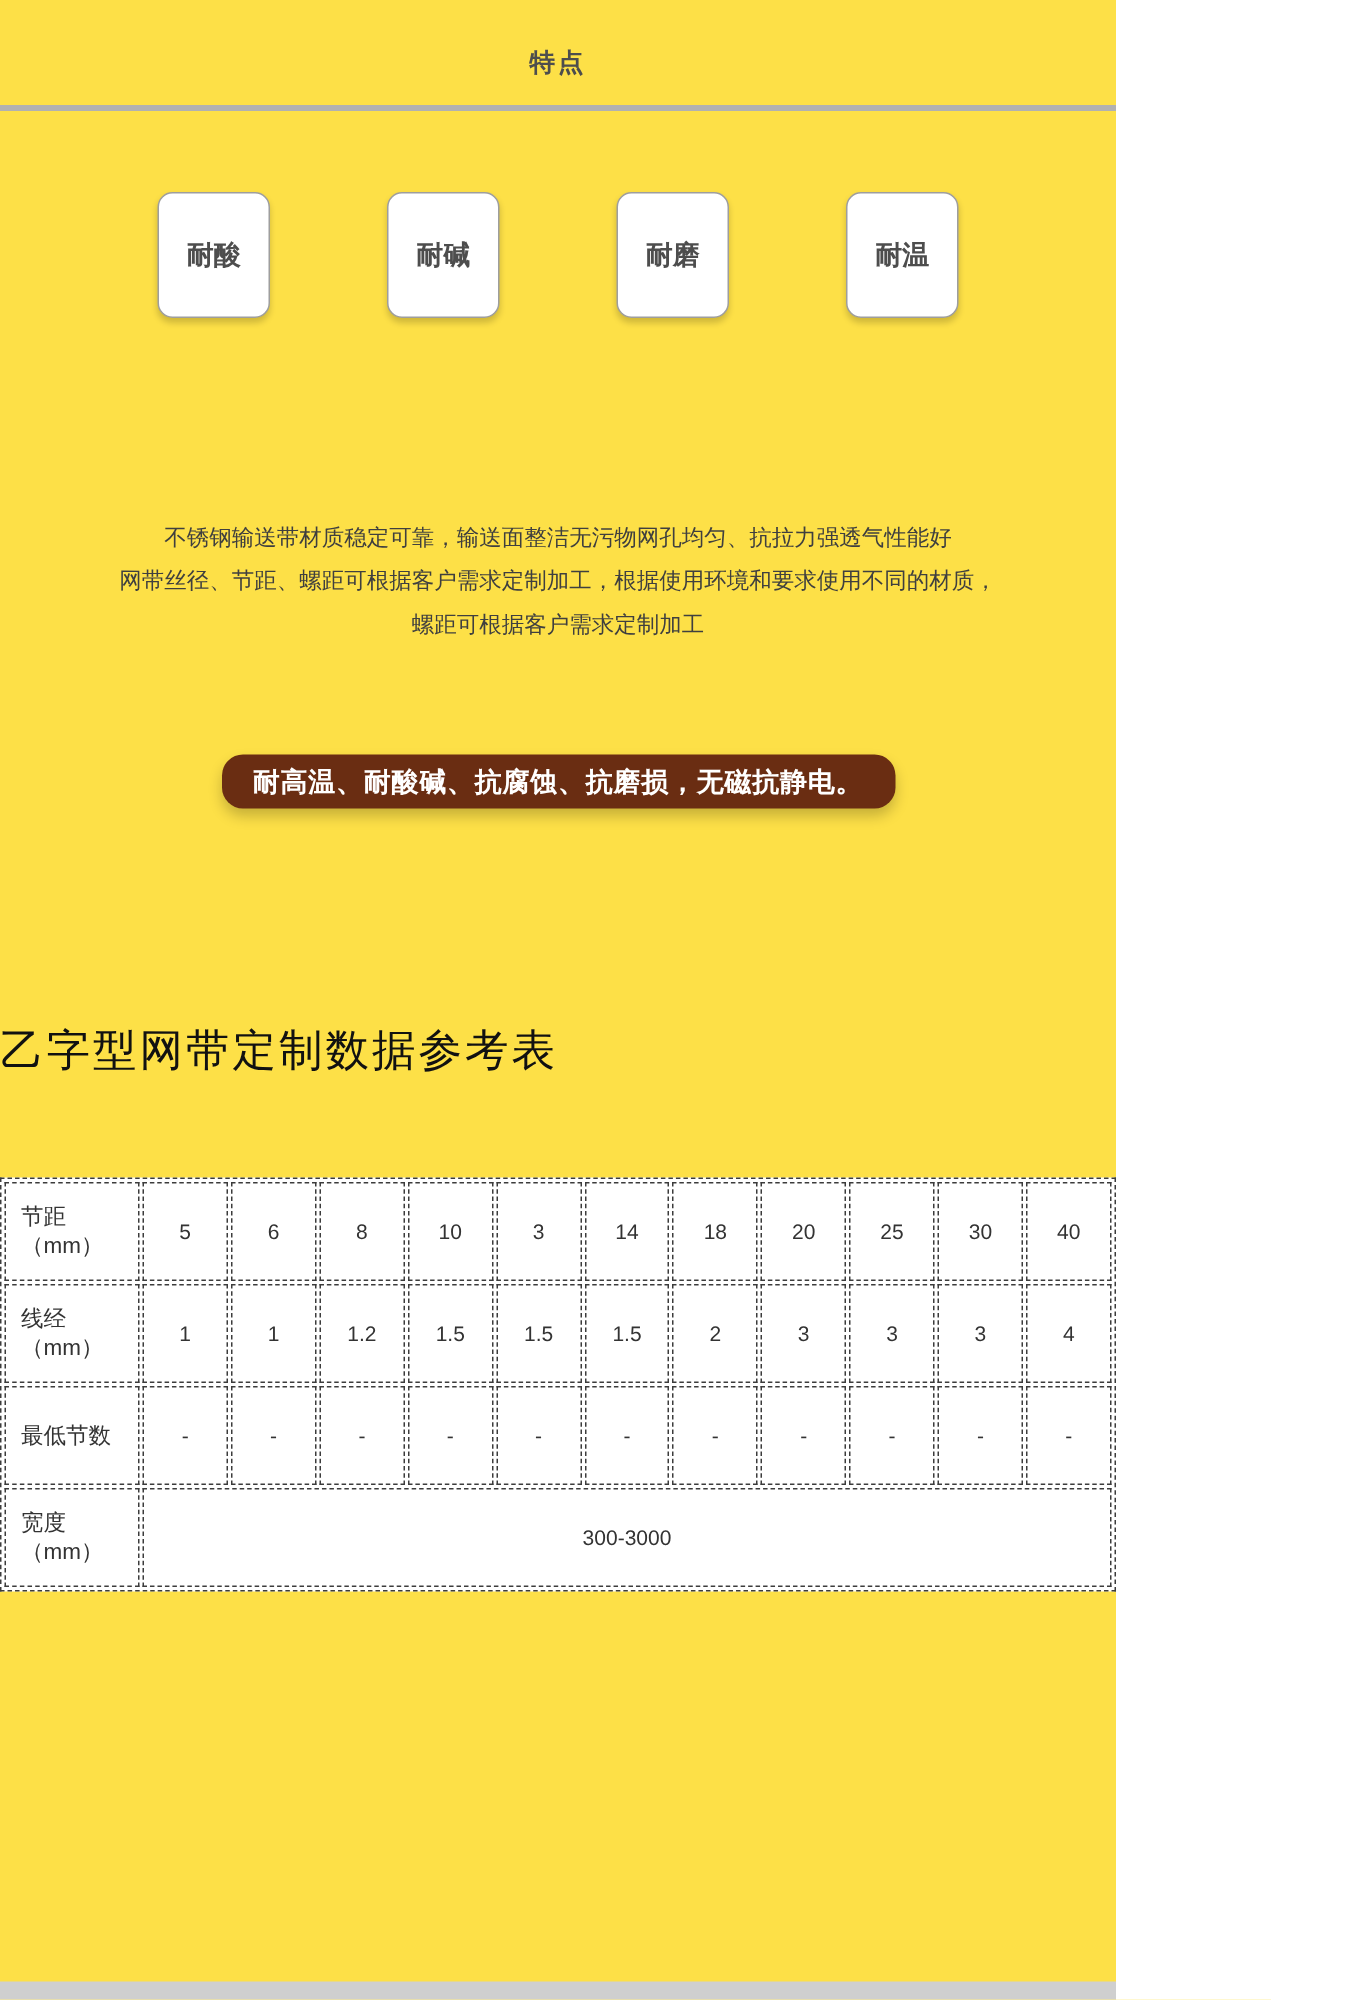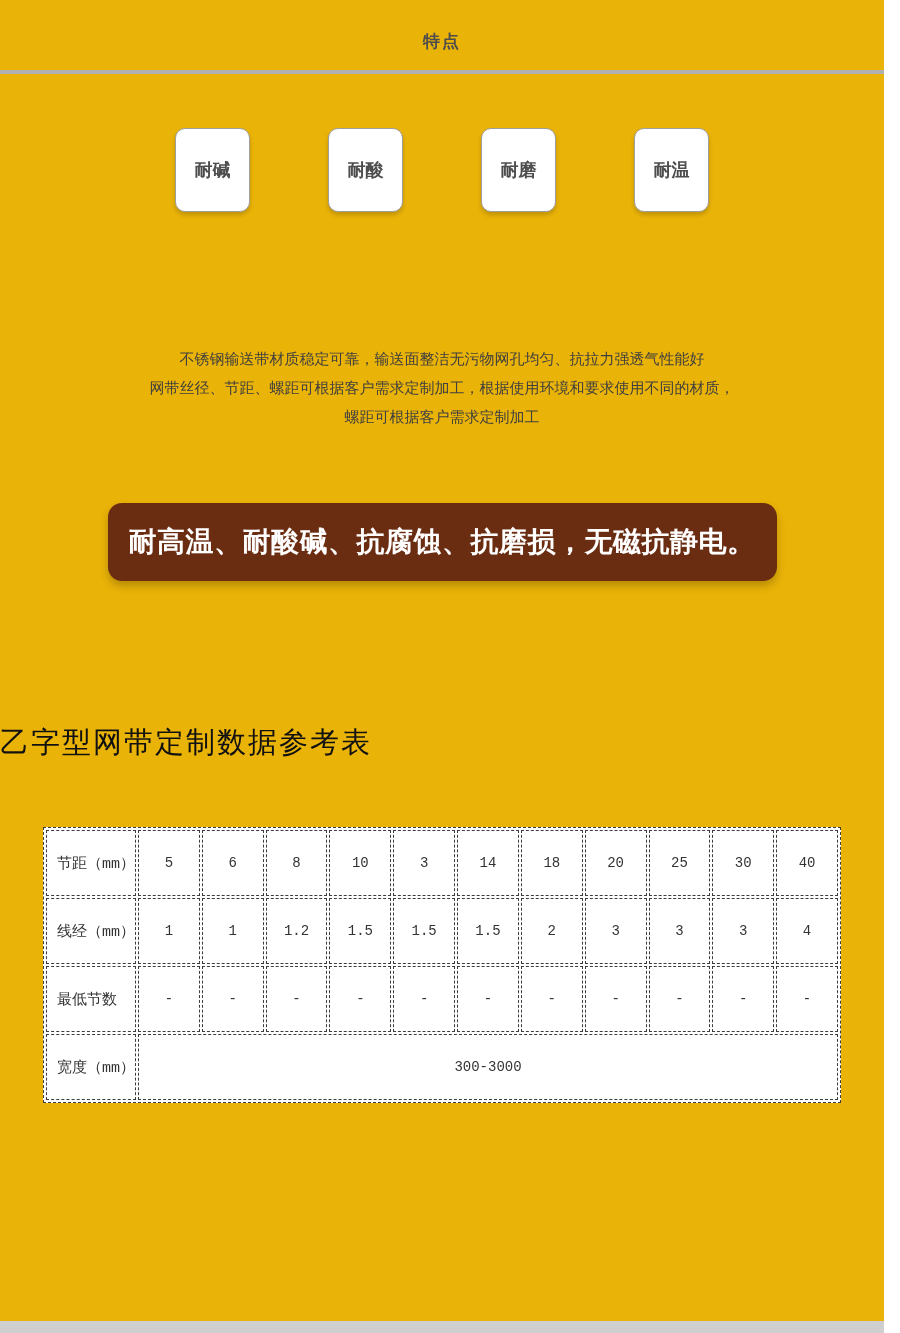--- a/index.html
+++ b/index.html
@@ -4,21 +4,21 @@
 <style>
   * { margin: 0; padding: 0; box-sizing: border-box; }
   html, body { background: #ffffff; }
   body {
     width: 900px; height: 1333px;
     margin: 0 auto;
     font-family: "Liberation Sans", sans-serif;
     position: relative;
     overflow: hidden;
   }
-  .page { width: 884px; height: 1333px; position: relative; background: #eab308; }
+  .page { width: 744px; height: 1333px; position: relative; background: #fde047; }
 
   .features-header {
     padding-top: 30px;
     text-align: center;
     font-size: 17px;
     font-weight: bold;
     letter-spacing: 2px;
     color: #4d4d4d;
   }
   .top-divider {
@@ -56,38 +56,38 @@
     text-align: center;
     font-size: 15px;
     line-height: 29px;
     color: #3f3f3f;
   }
 
   .banner-wrap { margin-top: 72px; display: flex; justify-content: center; }
   .banner {
     background: #6a2d12;
     color: #ffffff;
-    font-size: 28px;
+    font-size: 18px;
     font-weight: bold;
     letter-spacing: 0.5px;
-    padding: 20px 21px;
+    padding: 6px 21px;
     border-radius: 14px;
     box-shadow: 0 5px 9px rgba(0,0,0,0.22);
     white-space: nowrap;
   }
 
   .table-title {
     margin-top: 142px;
     text-align: left;
     font-size: 29px;
     letter-spacing: 2px;
     color: #111111;
   }
 
-  .spec-table-wrap { margin-top: 64px; display: flex; justify-content: center; font-family: Liberation Mono, monospace; }
+  .spec-table-wrap { margin-top: 64px; display: flex; justify-content: center; }
   table.spec {
     border-collapse: separate;
     border-spacing: 2px;
     table-layout: fixed;
     width: 798px;
     border: 1px dashed #3c3c3c;
     background: #ffffff;
   }
   table.spec td {
     border: 1px dashed #3c3c3c;
@@ -115,22 +115,22 @@
 </head>
 <body>
 
 <div class="page">
 
   <div class="features-header">特点</div>
   <div class="top-divider" style="background: rgb(177, 177, 177);"></div>
 
 
   <div class="badges">
+      <div class="badge">耐酸</div>
       <div class="badge">耐碱</div>
-      <div class="badge">耐酸</div>
       <div class="badge">耐磨</div>
       <div class="badge">耐温</div>
     </div>
 
   <div class="description">
     <div>不锈钢输送带材质稳定可靠，输送面整洁无污物网孔均匀、抗拉力强透气性能好</div>
     <div>网带丝径、节距、螺距可根据客户需求定制加工，根据使用环境和要求使用不同的材质，</div>
     <div>螺距可根据客户需求定制加工</div>
   </div>
 

